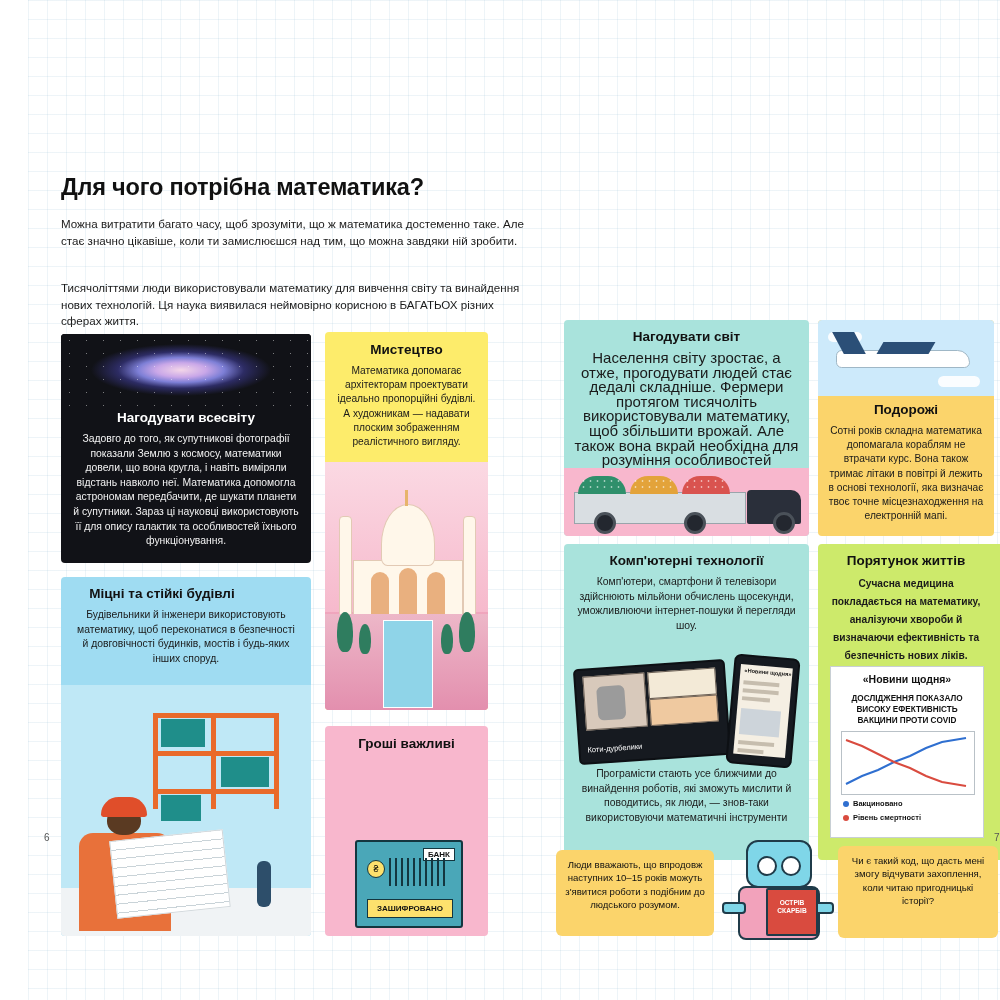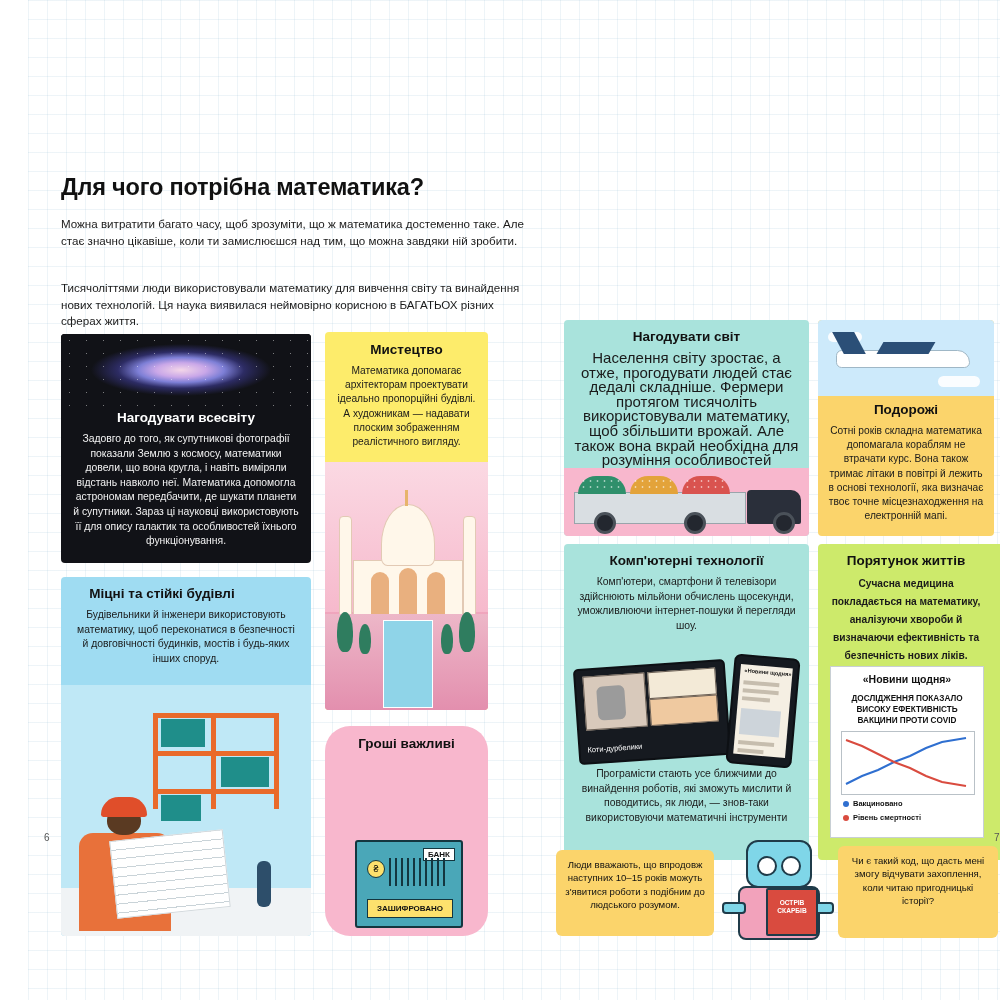--- a/index.html
+++ b/index.html
@@ -61,21 +61,21 @@
   .taj .arch{position:absolute;top:110px;width:18px;height:42px;background:#e9b07f;border-radius:9px 9px 0 0;}
   .taj .a1{left:46px;} .taj .a2{left:74px;height:46px;top:106px;} .taj .a3{left:102px;}
   .taj .min{position:absolute;top:54px;width:11px;height:98px;background:#fff7ea;border:1px solid #e2c9b4;border-radius:4px 4px 0 0;}
   .taj .m1{left:14px;} .taj .m2{left:138px;}
   .taj .water{position:absolute;left:0;top:152px;width:163px;height:96px;background:linear-gradient(#edb7c8,#e38fae);}
   .taj .pool{position:absolute;left:58px;top:158px;width:48px;height:86px;background:#8fd4e8;border:1px solid #fff;}
   .taj .tree{position:absolute;top:150px;width:16px;height:40px;background:#2f7d5f;border-radius:50% 50% 40% 40%;}
   .taj .t1{left:12px;} .taj .t2{left:134px;} .taj .t3{left:34px;top:162px;height:30px;width:12px;} .taj .t4{left:116px;top:162px;height:30px;width:12px;}
 
   
-  #c-money{left:297px;top:586px;width:163px;height:210px;background:#f8b7cd;border-radius:25px;}
+  #c-money{left:297px;top:586px;width:163px;height:210px;background:#f8b7cd;}
   #c-money .hd{position:absolute;top:10px;left:0;width:163px;font-size:13.5px;color:#111;}
   #c-money .bd{position:absolute;top:32px;left:10px;width:143px;font-size:10.2px;line-height:14.2px;color:#1a1a1a;}
   #c-money .art{position:absolute;left:30px;top:114px;width:104px;height:84px;background:#4aa7b8;border:2px solid #14363f;border-radius:3px;}
   #c-money .bank{position:absolute;right:6px;top:6px;font-size:8px;font-weight:bold;background:#fff;border:1px solid #14363f;padding:1px 4px;color:#111;}
   #c-money .coin{position:absolute;left:10px;top:18px;width:16px;height:16px;border-radius:50%;background:#fde16d;border:1px solid #14363f;font-size:9px;text-align:center;line-height:16px;}
   #c-money .bars{position:absolute;left:32px;top:16px;width:58px;height:28px;background:repeating-linear-gradient(to right,#14363f 0 2px,transparent 2px 6px);}
   #c-money .enc{position:absolute;left:10px;bottom:8px;width:84px;height:17px;background:#fde16d;border:1px solid #14363f;font-size:8px;font-weight:bold;text-align:center;line-height:17px;color:#111;}
 
   
   #c-build{left:33px;top:437px;width:250px;height:359px;background:#9fdcf2;}

